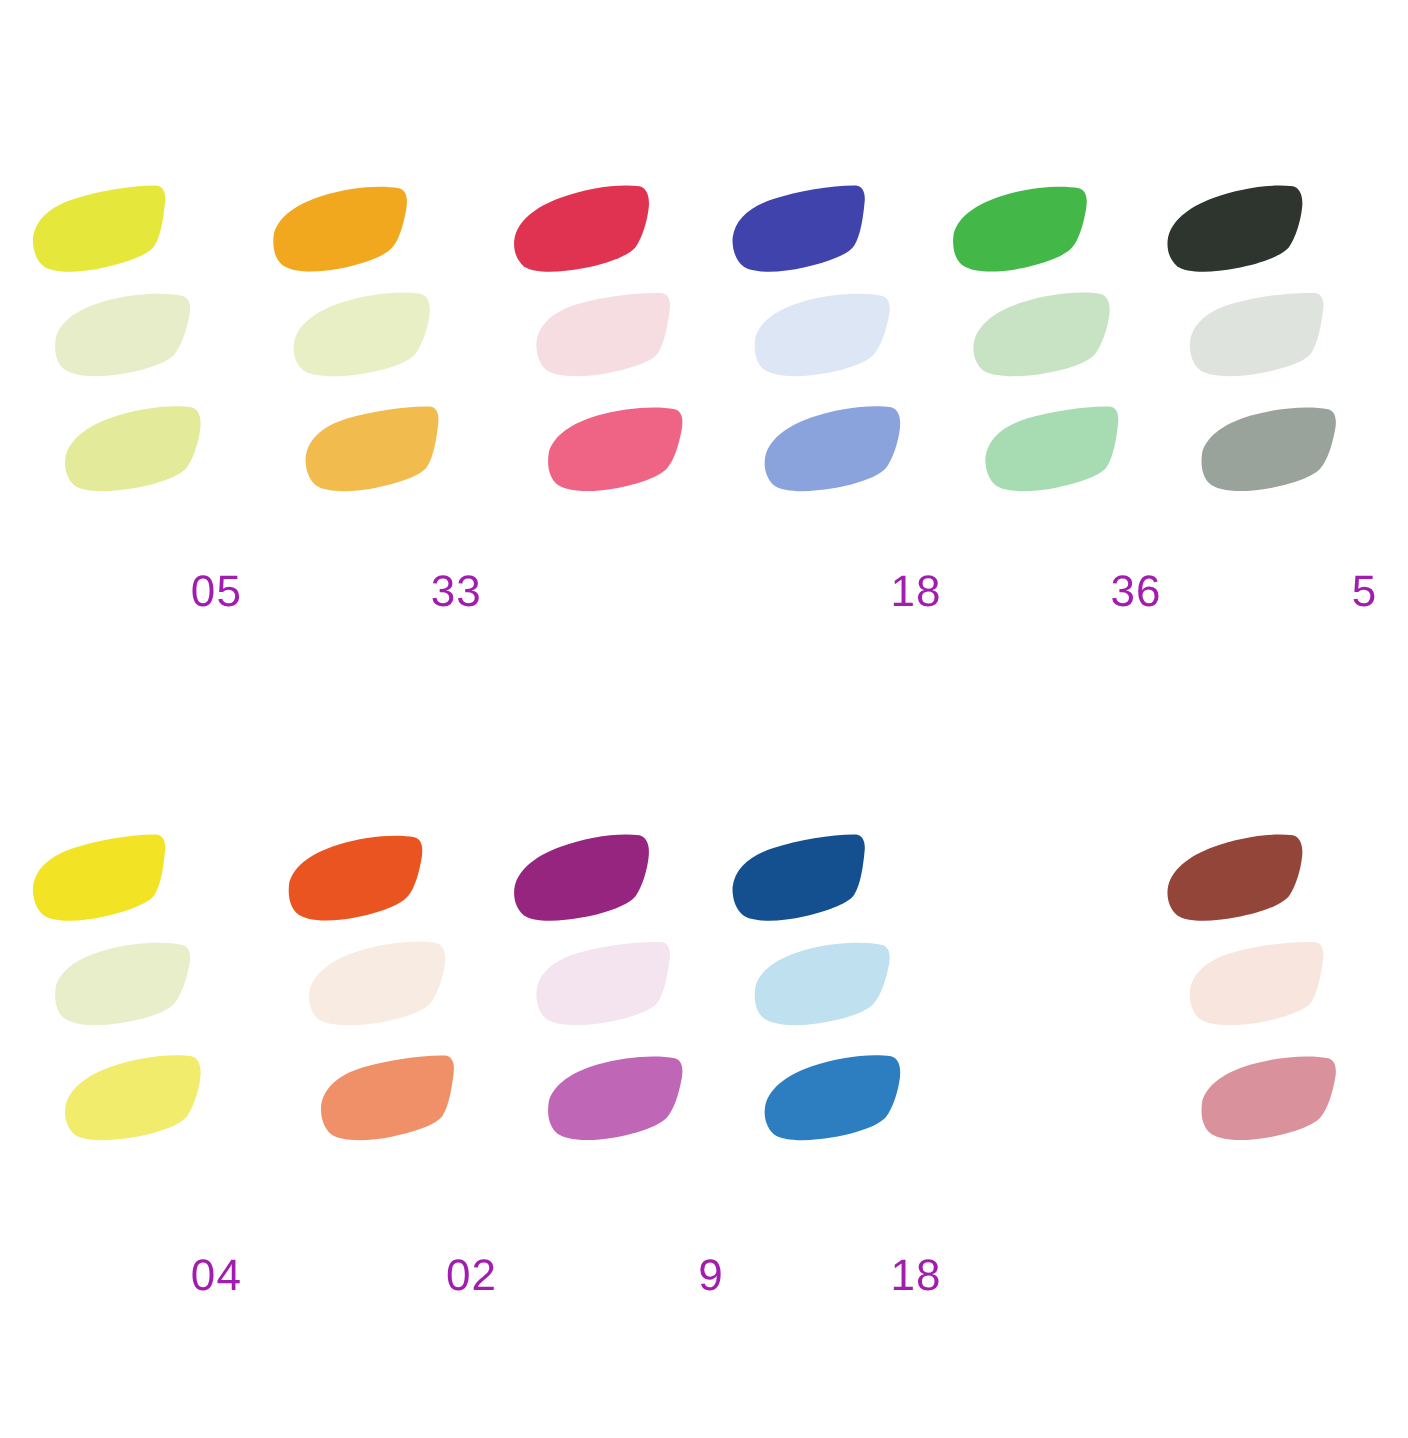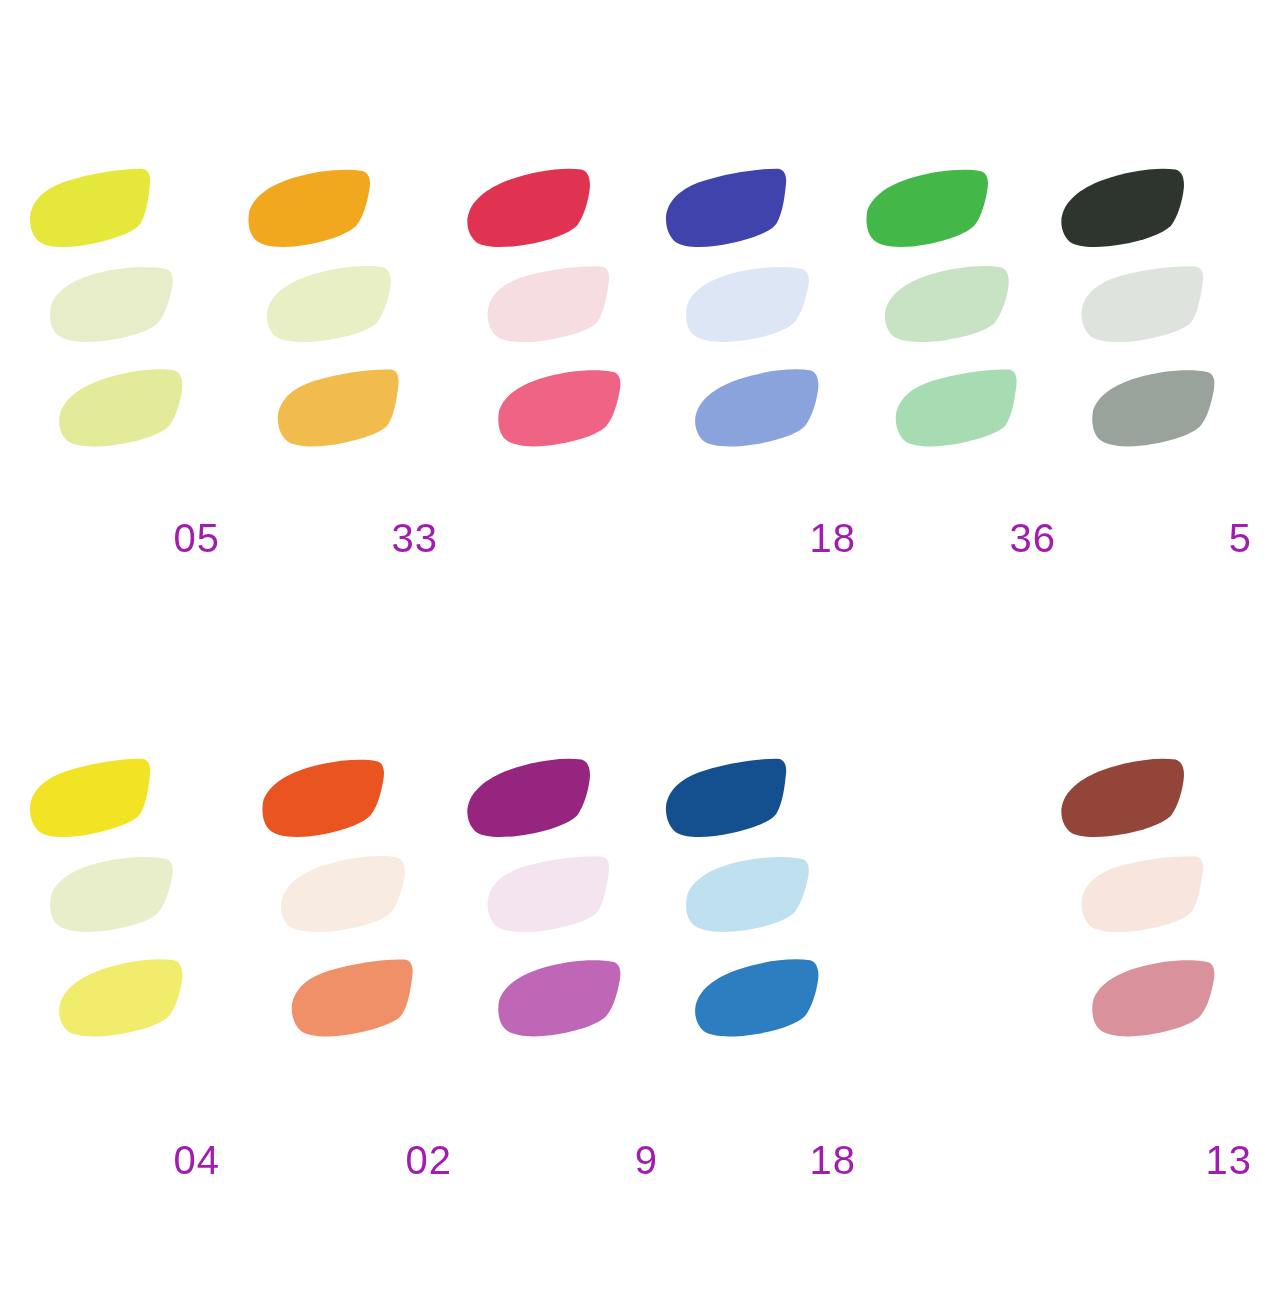--- a/index.html
+++ b/index.html
@@ -294,16 +294,15 @@
             <svg class="stroke-svg" viewBox="0 0 132 74" preserveAspectRatio="none">
               <path d="M4,30 C10,14 26,6 48,4 C72,2 104,4 124,9 C130,11 131,18 128,26 C124,38 118,54 110,62 C104,68 86,71 62,71 C38,71 16,66 8,58 C2,51 1,40 4,30 Z" fill="#f7e5de"></path>
             </svg>
           </div>
           <div class="brush-stroke s2">
             <svg class="stroke-svg" viewBox="0 0 132 74" preserveAspectRatio="none">
               <path d="M6,26 C14,12 32,5 56,3 C82,1 110,5 126,12 C132,15 132,23 128,32 C123,44 116,57 108,63 C100,69 80,72 56,71 C32,70 12,64 6,55 C1,47 2,36 6,26 Z" fill="#d9919b"></path>
             </svg>
           </div>
         </div>
-        <div class="swatch-label">13</div>
       </div>
     </div>
   </div>
 
 </body></html>

